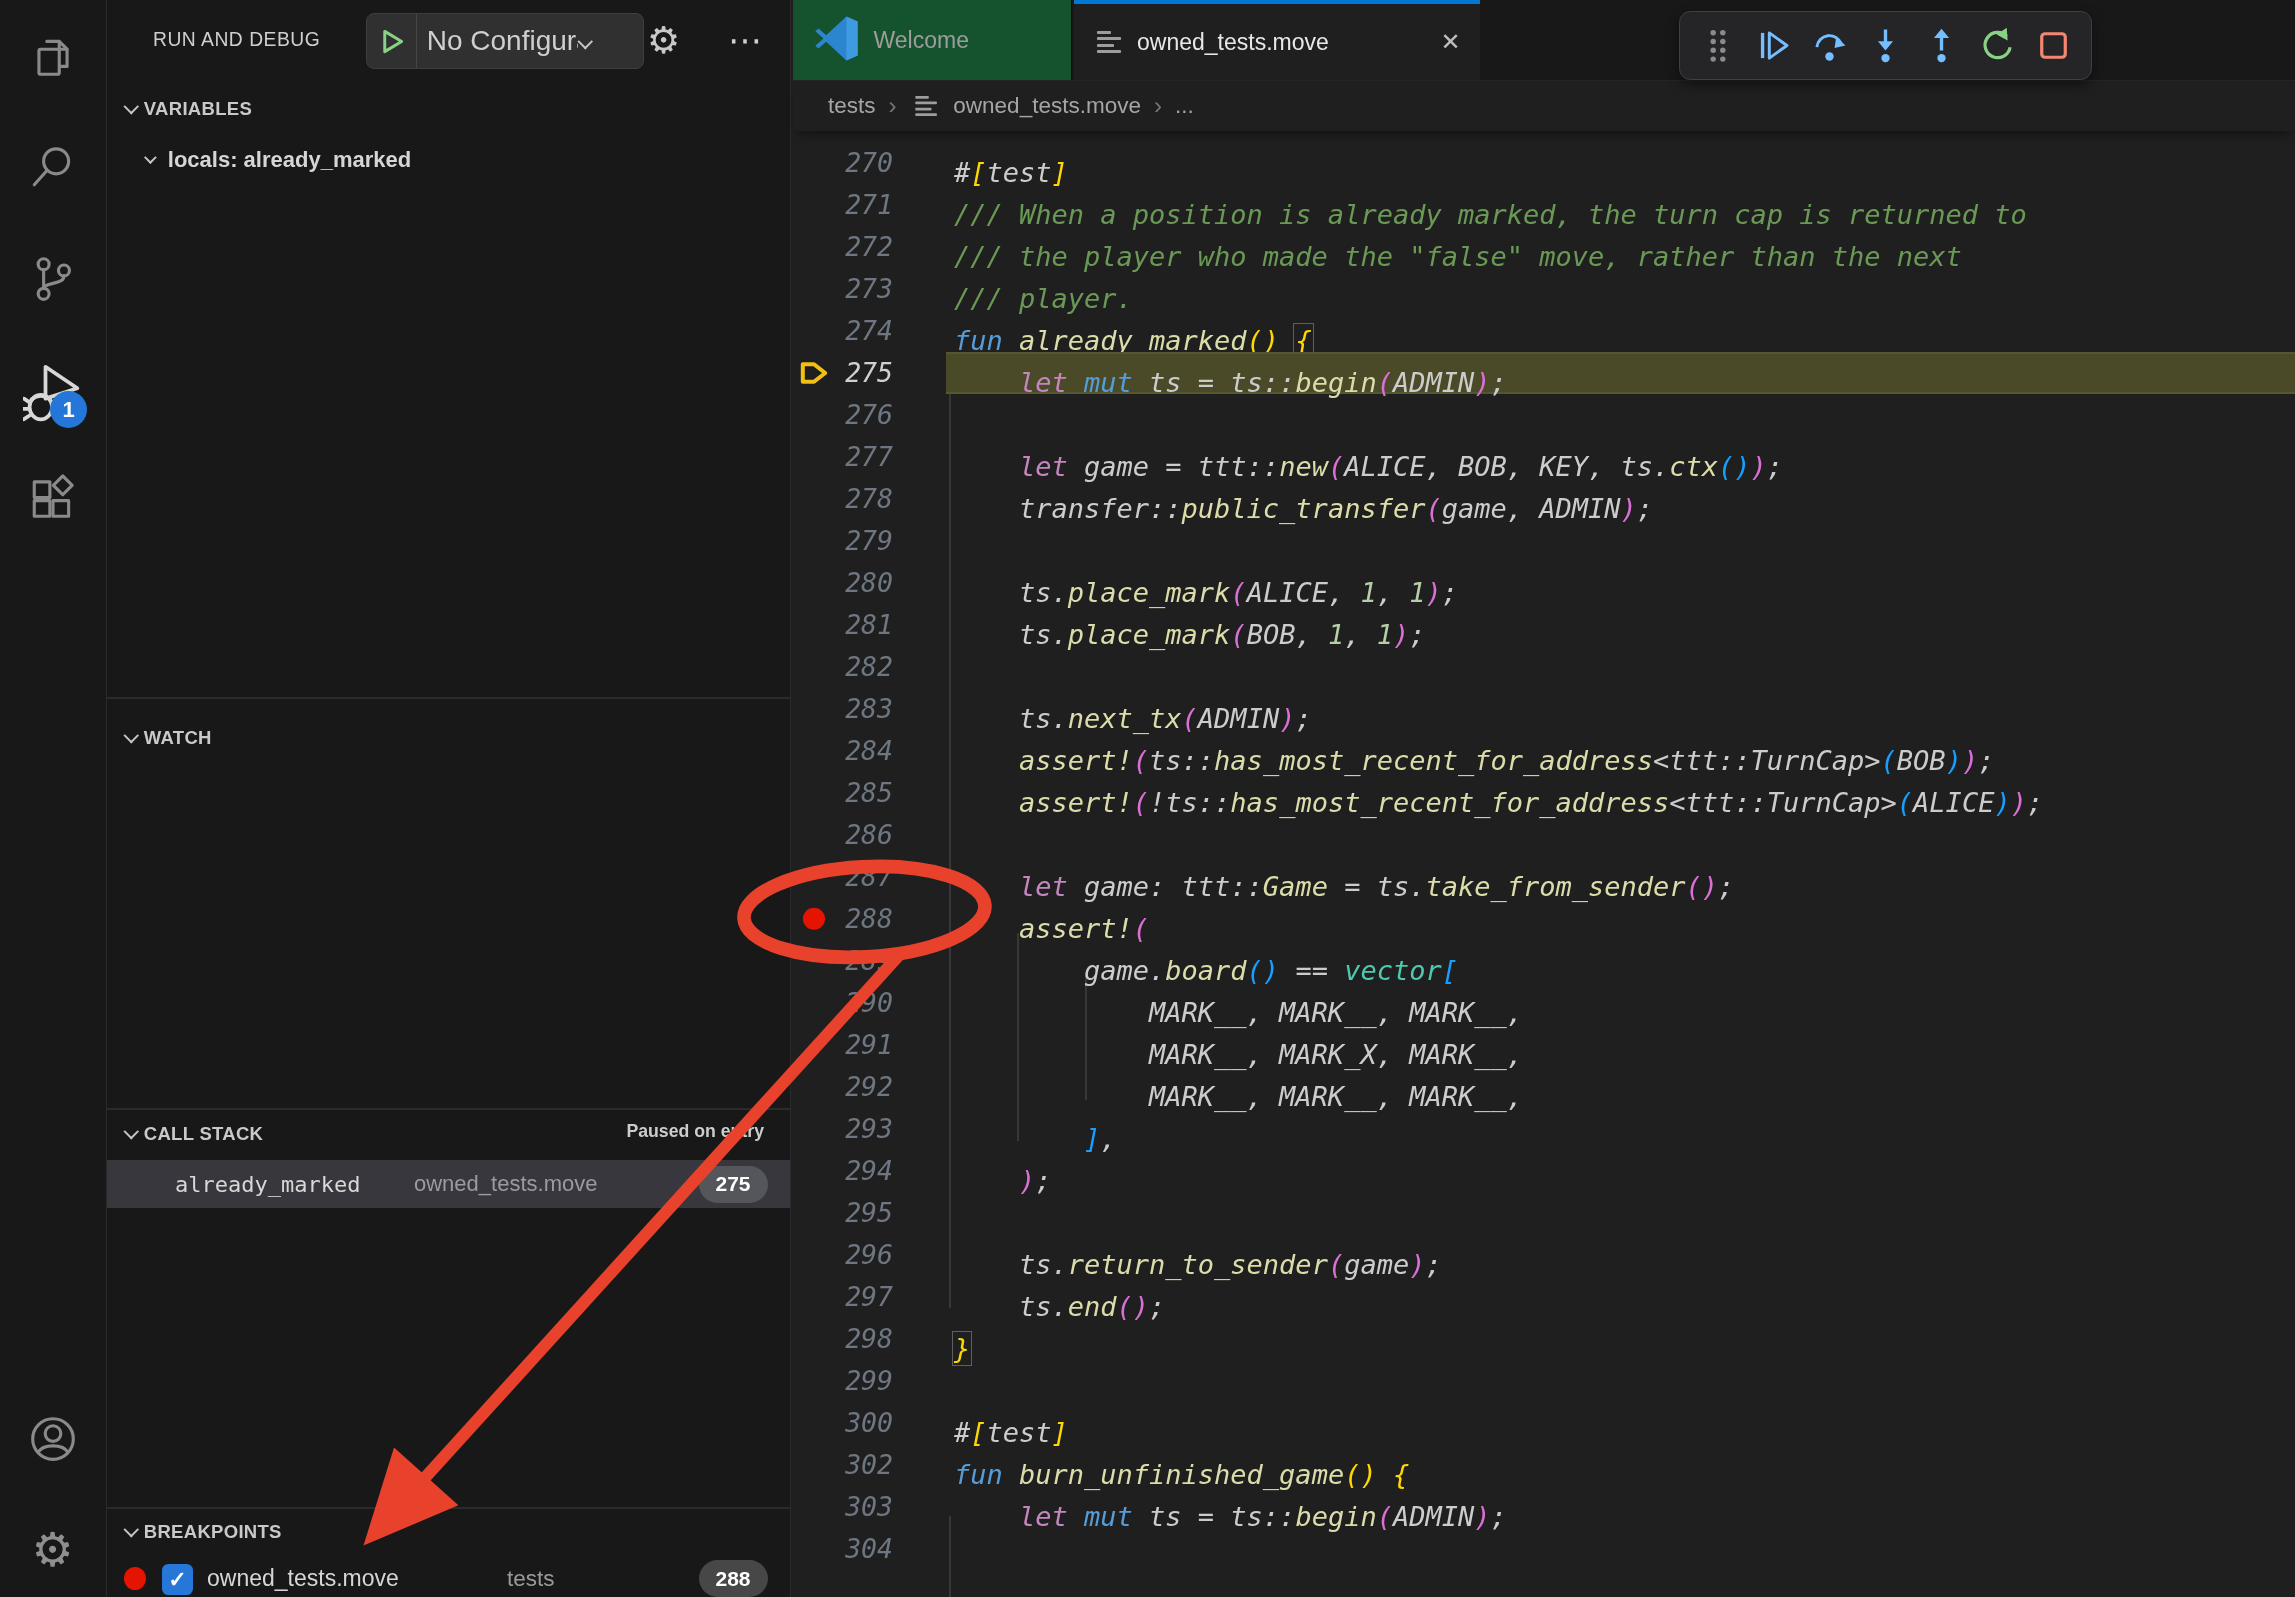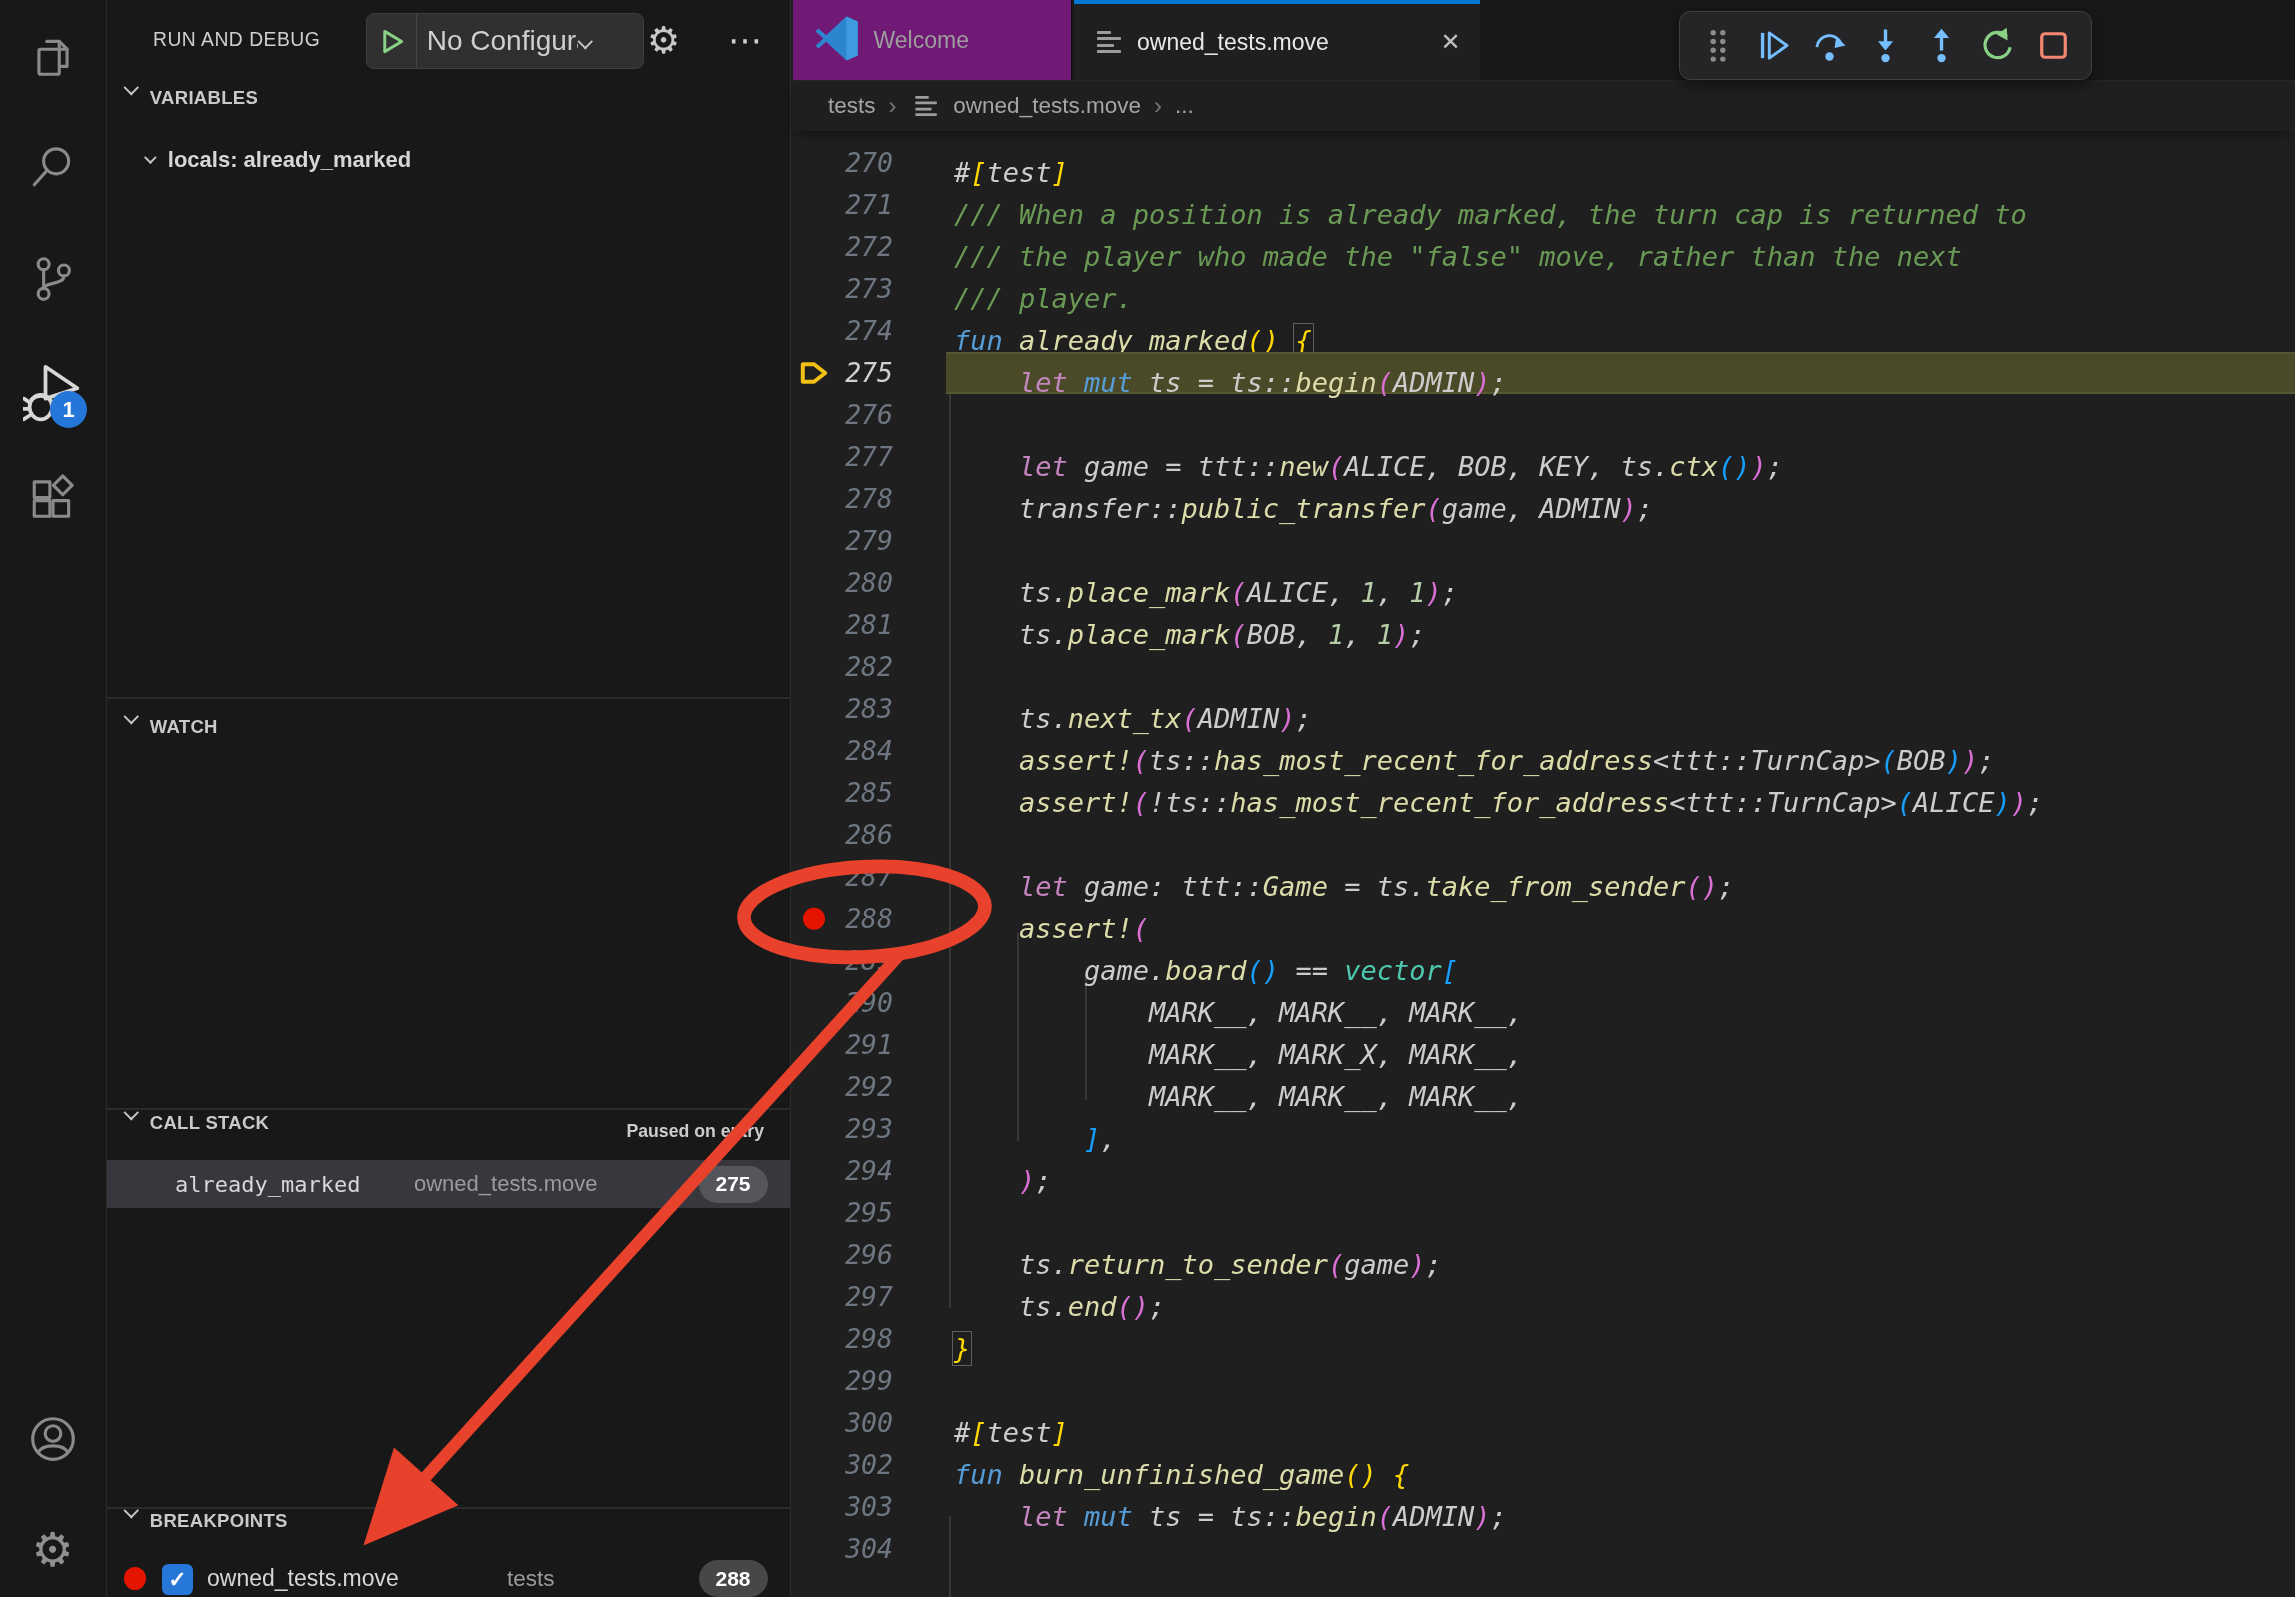--- a/index.html
+++ b/index.html
@@ -36,22 +36,22 @@
     border-right:1.6px solid #454548; }
   .config-label { width:161px; overflow:hidden; white-space:nowrap; font-size:28px; color:#cfcfcf; padding-left:9.7px; }
   .config-chev { margin-left:1.6px; }
   .chev { display:inline-block; width:10.5px; height:10.5px; border-right:2.4px solid #c5c5c5;
     border-bottom:2.4px solid #c5c5c5; transform:rotate(45deg); flex:0 0 auto; }
   .side-gear { position:absolute; left:540px; top:0; height:80px; display:flex; align-items:center;
     font-size:37px; color:#c8c8c8; }
   .side-dots { position:absolute; left:621px; top:0; height:80px; display:flex; align-items:center;
     font-size:34px; color:#cfcfcf; }
   .sec-sep { position:absolute; left:0; right:0; height:1.6px; background:#2b2b2b; }
-  .sec-header { position:absolute; left:0; right:0; height:43px; display:flex; align-items:flex-start;
-    gap:13px; padding-left:19.3px; font-weight:bold; font-size:18.5px; color:#c9c9c9; letter-spacing:0.3px; }
+  .sec-header { position:absolute; left:0; right:0; height:43px; display:flex; align-items:center;
+    gap:7px; padding-left:19.3px; font-weight:bold; font-size:18.5px; color:#c9c9c9; letter-spacing:0.3px; }
   .sec-header .chev { margin-top:-4.8px; }
   .locals-row { position:absolute; left:39px; top:138px; height:43px; display:flex; align-items:center;
     gap:13px; font-weight:bold; font-size:22px; color:#d6d6d6; }
   .locals-row .chev { width:8.8px; height:8.8px; margin-top:-4px; }
   .paused { position:absolute; right:26px; top:1110px; height:43px; display:flex; align-items:center;
     font-size:17.7px; font-weight:bold; color:#cccccc; }
   .stack-row { position:absolute; left:0; right:0; top:1160px; height:48px; background:#37373d;
     display:flex; align-items:center; }
   .frame-name { position:absolute; left:68px; font-family:"DejaVu Sans Mono",monospace; font-size:22px; color:#d8d8d8; }
   .frame-file { position:absolute; left:307px; font-size:22px; color:#9a9aa0; }
@@ -62,21 +62,21 @@
   .bp-dot-side { position:absolute; left:17px; top:1567px; width:22px; height:23px; border-radius:50%; background:#e51400; }
   .bp-check { position:absolute; left:55px; top:1564px; width:31px; height:31px; border-radius:6.4px;
     background:#2677d8; color:#fff; font-size:22px; font-weight:bold; display:flex; align-items:center; justify-content:center; }
   .bp-file { position:absolute; left:100px; top:1565px; font-size:23px; color:#d6d6d6; }
   .bp-dir  { position:absolute; left:400px; top:1566px; font-size:22.5px; color:#9a9a9a; }
   .bp-row-badge { top:1560px; }
   
   #editor { position:absolute; left:793px; top:0; right:0; height:100%; background:#1f1f1f; }
   .tabs { position:absolute; top:0; left:0; right:0; height:80px; background:#181818; }
   .tab { position:absolute; top:0; height:80px; display:flex; align-items:center; }
-  .tab-welcome { left:0; width:279px; background:#701a75; color:#9d9d9d; border-right:1.6px solid #0e0e0e; }
+  .tab-welcome { left:0; width:279px; background:#14532d; color:#9d9d9d; border-right:1.6px solid #0e0e0e; }
   .tab-owned { left:281px; width:406px; background:#1f1f1f; color:#e8e8e8; border-top:4px solid #0078d4; }
   .tab-label { font-size:23px; margin-left:14.5px; white-space:nowrap; }
   .tab-logo { margin-left:21px; }
   .tab-close { margin-left:auto; margin-right:19.3px; font-size:24px; color:#bdbdbd; }
   .bars-icon { width:26px; height:26px; margin-left:22.5px; display:flex; flex-direction:column; justify-content:center; gap:3.2px; }
   .bars-icon i { display:block; height:3.2px; background:#9d9d9d; border-radius:0.8px; }
   .bars-icon i:nth-child(1){width:14.5px}.bars-icon i:nth-child(2){width:24px}
   .bars-icon i:nth-child(3){width:17.7px}.bars-icon i:nth-child(4){width:24px}
   .breadcrumbs { position:absolute; top:80px; left:0; right:0; height:51px; background:#1f1f1f;
     border-top:0.8px solid #252525; display:flex; align-items:center; padding-left:35px; gap:13px;

